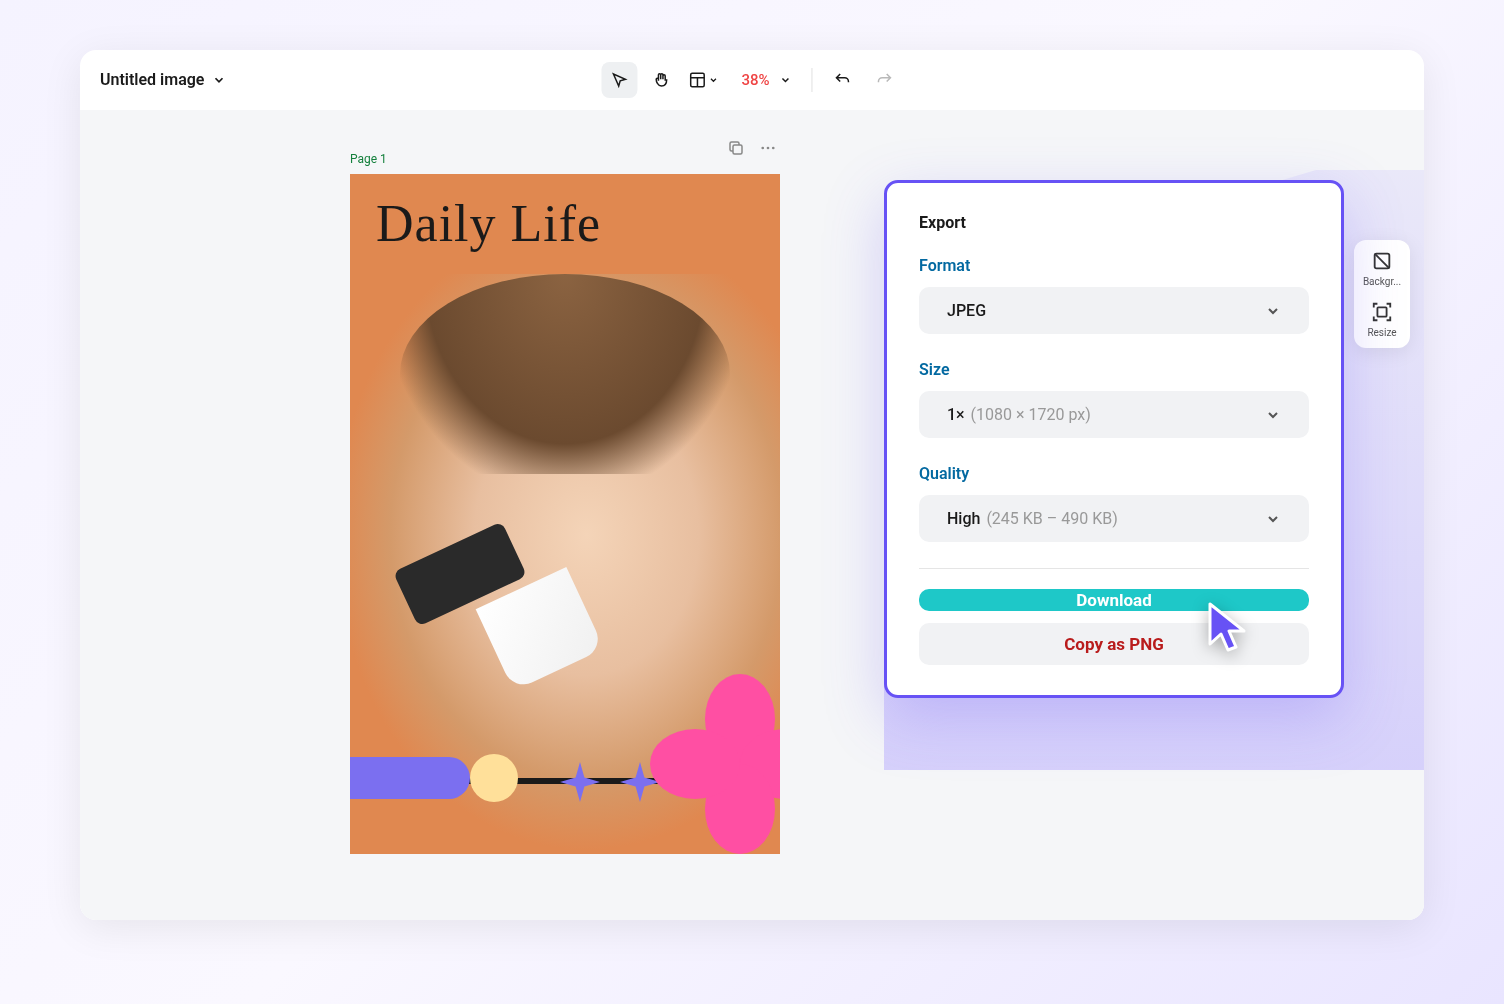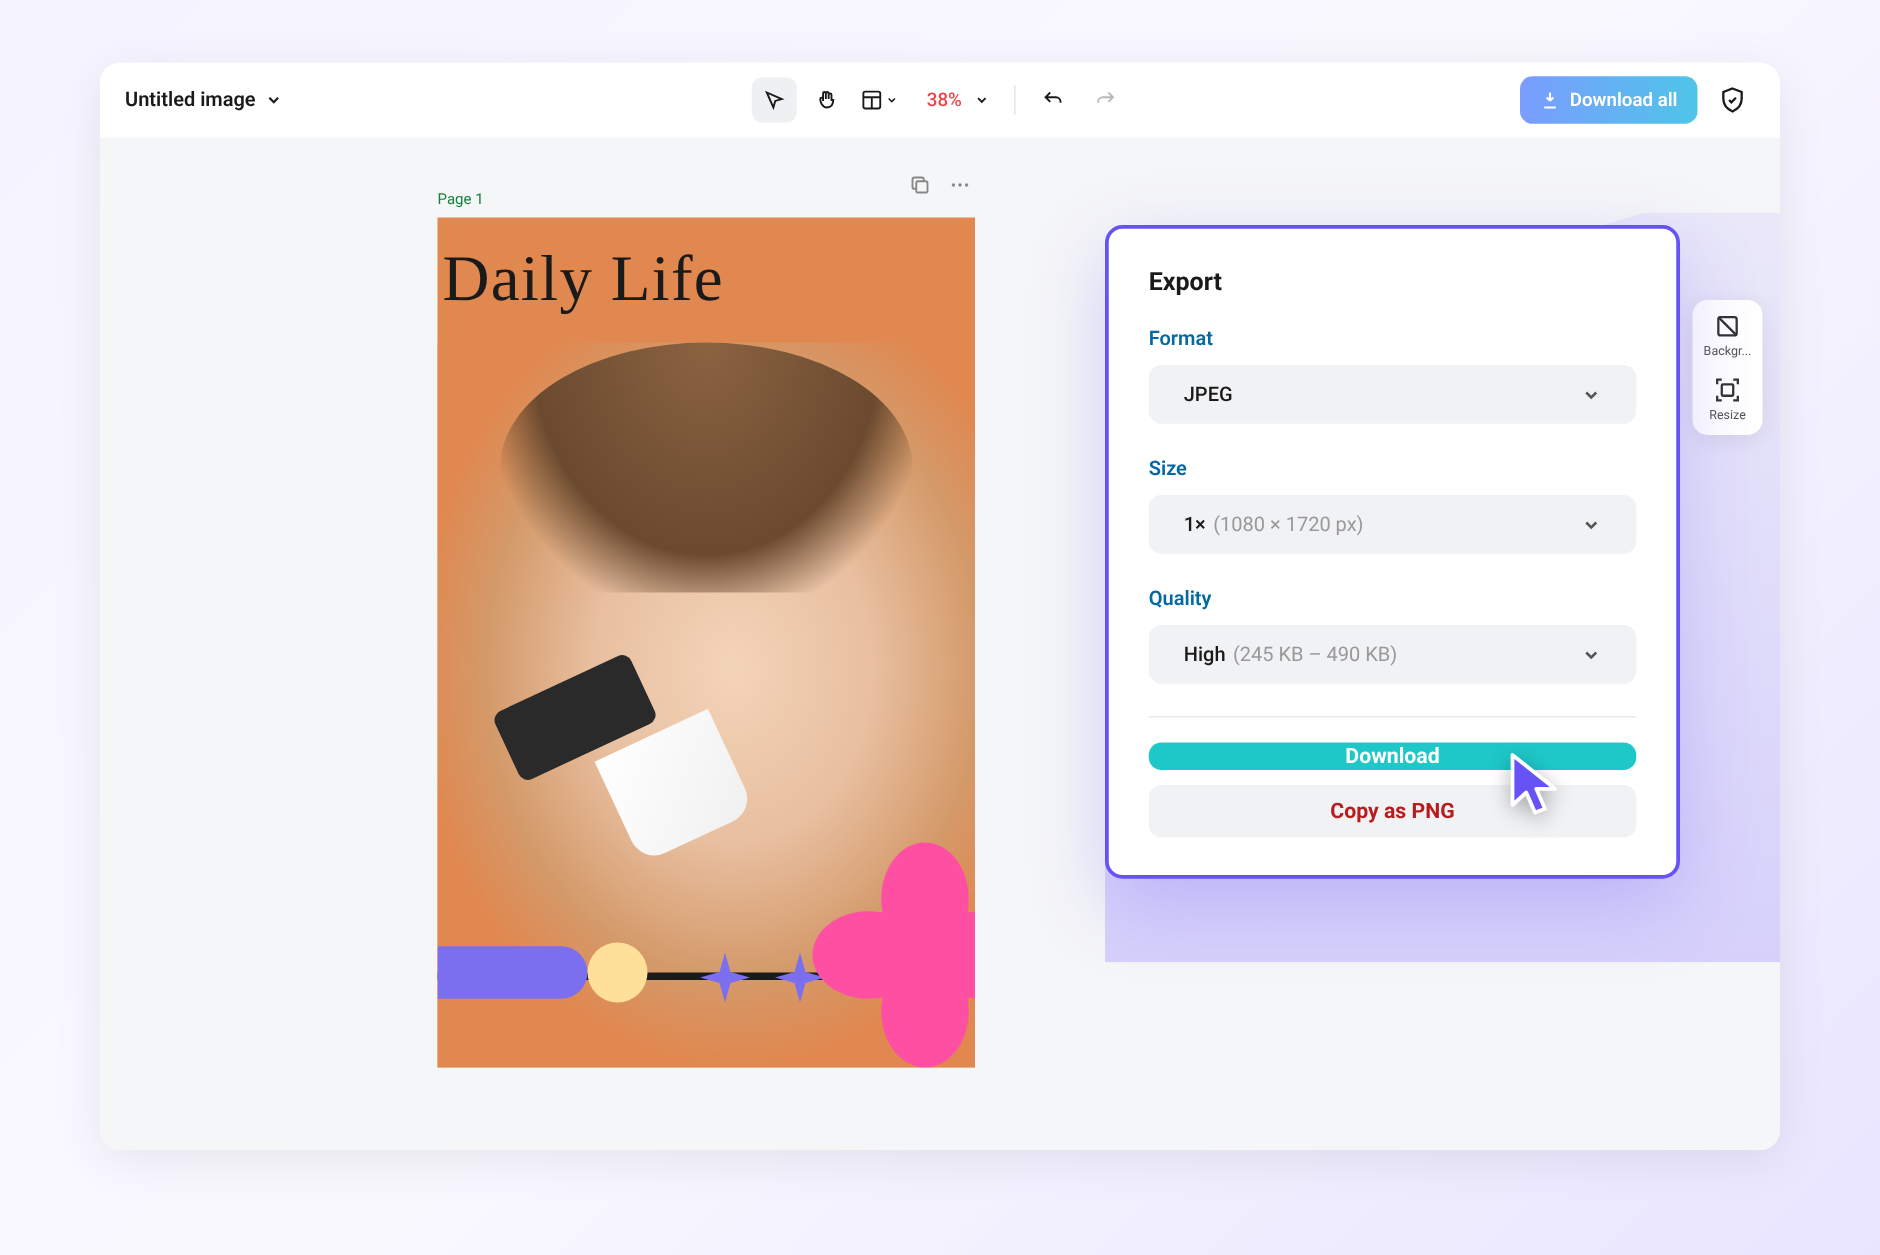--- a/index.html
+++ b/index.html
@@ -21,21 +21,21 @@
     .shield-btn { width: 36px; height: 36px; display: flex; align-items: center; justify-content: center; cursor: pointer; }
 
     
     .canvas-area { background: #f5f6f8; height: calc(100% - 60px); position: relative; padding: 20px; }
     .page-header { display: flex; align-items: center; justify-content: space-between; width: 430px; margin-left: 250px; margin-bottom: 8px; }
     .page-label { font-size: 12px; color: #15803d; margin-top: 22px; }
     .page-actions { display: flex; gap: 8px; }
     .page-icon-btn { width: 24px; height: 24px; display:flex; align-items:center; justify-content:center; cursor:pointer; }
     
     .canvas-page { width: 430px; height: 680px; background: #e08850; margin-left: 250px; position: relative; overflow: hidden; }
-    .canvas-title { font-family: 'Didot', 'Bodoni MT', serif; font-size: 52px; font-weight: 400; color: #1a1a1a; padding: 20px 4px 0; letter-spacing: 1px; }
+    .canvas-title { font-family: 'Didot', 'Bodoni MT', serif; font-size: 52px; font-weight: 400; color: #1a1a1a; padding: 20px 26px 0; letter-spacing: 1px; }
     
     
     .face-area { position: absolute; top: 100px; left: 0; right: 0; bottom: 0; background: radial-gradient(ellipse 280px 350px at 55% 45%, #f4d4b8 0%, #e8bfa0 40%, #d49a6a 70%, #e08850 90%); }
     .hair { position:absolute; top:0; left:50px; width:330px; height:200px; background: radial-gradient(ellipse at 50% 0%, #8b6341 0%, #6b4a2f 60%, transparent 80%); border-radius: 50% 50% 0 0; }
     .brush-handle { position:absolute; top:270px; left:50px; width:120px; height:60px; background:#2a2a2a; transform: rotate(-25deg); border-radius: 8px; }
     .brush-bristles { position:absolute; top:310px; left:140px; width:100px; height:90px; background: linear-gradient(135deg,#fff 0%, #f0f0f0 100%); transform: rotate(-25deg); border-radius: 0 0 20px 20px; }
     
     
     .deco-bar { position:absolute; bottom:70px; left:0; right:0; height:6px; background:#1a1a1a; }
     .deco-pill { position:absolute; bottom:55px; left:0; width:120px; height:42px; background:#7b6ff0; border-radius: 0 21px 21px 0; }
@@ -44,21 +44,21 @@
     .deco-star2 { position:absolute; bottom:52px; left:270px; width:40px; height:40px; background:#7b6ff0; clip-path: polygon(50% 0%, 61% 39%, 100% 50%, 61% 61%, 50% 100%, 39% 61%, 0% 50%, 39% 39%); }
     .deco-flower { position:absolute; bottom:20px; right:-40px; width:160px; height:160px; }
     .petal { position:absolute; width:70px; height:90px; background:#ff4fa3; border-radius:50%; }
     .petal.p1 { top:0; left:45px; }
     .petal.p2 { top:45px; left:90px; transform:rotate(90deg); }
     .petal.p3 { top:90px; left:45px; transform:rotate(180deg); }
     .petal.p4 { top:45px; left:0; transform:rotate(270deg); }
 
     
     .export-panel { position: absolute; top: 130px; right: 80px; width: 460px; background:#fff; border: 3px solid #6752f5; border-radius: 14px; padding: 30px 32px; box-shadow: 0 20px 60px rgba(103,82,245,0.25); z-index: 10; }
-    .export-title { font-size: 20px; font-weight: 700; color:#1a1a1a; margin-bottom: 24px; }
+    .export-title { font-size: 16px; font-weight: 700; color:#1a1a1a; margin-bottom: 24px; }
     .field-label { font-size: 16px; font-weight: 600; color:#0369a1; margin-bottom: 12px; }
     .select-box { background:#f1f2f4; border-radius: 10px; padding: 14px 28px; display:flex; align-items:center; justify-content:space-between; margin-bottom: 26px; cursor:pointer; }
     .select-box:last-of-type { margin-bottom: 0; }
     .select-value { font-size: 16px; color:#1a1a1a; font-weight: 500; }
     .select-dim { color:#999; font-weight: 400; margin-left: 6px; }
     .panel-divider { height:1px; background:#e5e5e5; margin: 26px 0 20px; }
     .primary-btn { width:100%; background:#1ec8c8; color:#fff; border:none; border-radius:10px; padding:1px; font-size:17px; font-weight:700; cursor:pointer; margin-bottom:12px; }
     .secondary-btn { width:100%; background:#f1f2f4; color:#b91c1c; border:none; border-radius:10px; padding:11px; font-size:17px; font-weight:700; cursor:pointer; }
     
     
@@ -120,34 +120,20 @@
             <path d="M9 14L4 9l5-5M4 9h11a5 5 0 015 5v1"></path>
           </svg>
       </div>
       <div class="tool-btn" style="opacity:0.3;">
         <svg width="18" height="18" viewBox="0 0 24 24" fill="none" stroke="#1a1a1a" stroke-width="2">
             <path d="M15 14l5-5-5-5M20 9H9a5 5 0 00-5 5v1"></path>
           </svg>
       </div>
     </div>
 
-    <div class="toolbar-right">
-      <button class="download-all-btn">
-        <svg width="16" height="16" viewBox="0 0 24 24" fill="none" stroke="#fff" stroke-width="2.5">
-            <path d="M12 3v10m0 0l-4-4m4 4l4-4M5 21h14"></path>
-          </svg>
-        <span>Download all</span>
-      </button>
-      <div class="shield-btn">
-        <svg width="22" height="22" viewBox="0 0 24 24" fill="none" stroke="#1a1a1a" stroke-width="2">
-            <path d="M12 2l8 3v6c0 5-3.5 9-8 11-4.5-2-8-6-8-11V5l8-3z"></path>
-            <path d="M9 12l2 2 4-4"></path>
-          </svg>
-      </div>
-    </div>
   </div>
 
   <div class="canvas-area">
 
     <div class="page-header">
       <span class="page-label">Page 1</span>
       <div class="page-actions">
         <div class="page-icon-btn">
           <svg width="18" height="18" viewBox="0 0 24 24" fill="none" stroke="#888" stroke-width="2">
               <rect x="8" y="8" width="12" height="12" rx="2"></rect>

